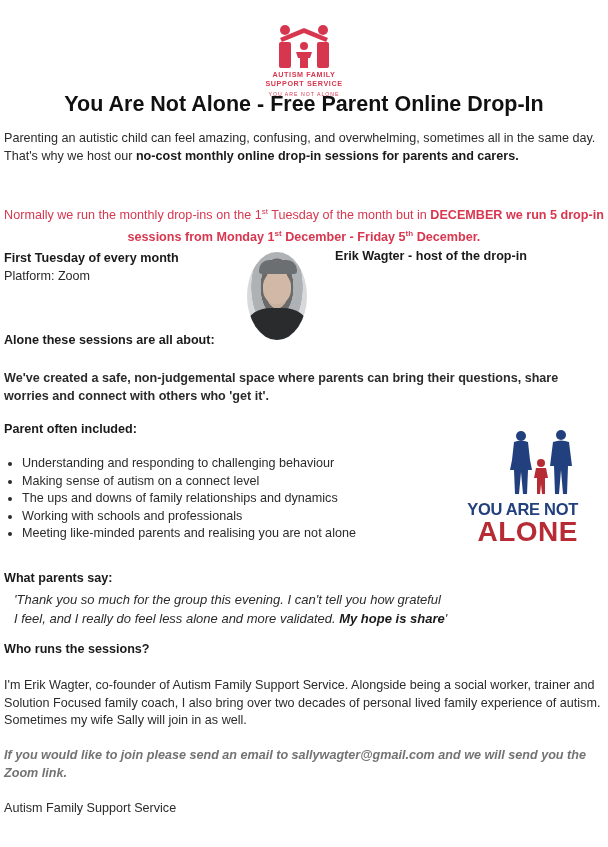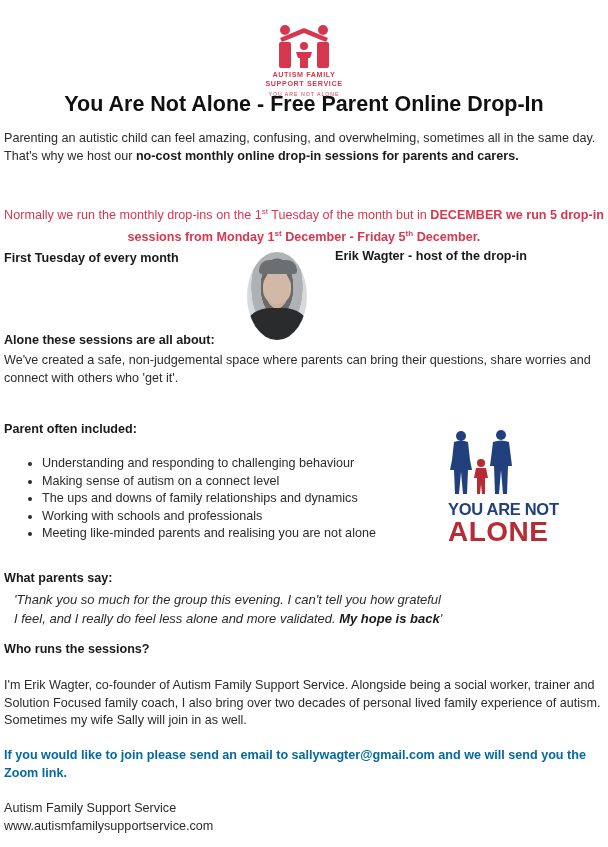--- a/index.html
+++ b/index.html
@@ -25,23 +25,23 @@
   .photo {
     left: 247px; top: 252px; width: 60px; height: 88px; border-radius: 50%;
     background: radial-gradient(ellipse at 50% 40%, #c9b19d 0 28%, #6a6a6a 29% 38%, #aeb2b4 39% 60%, #d7d9db 61%);
     overflow: hidden;
   }
   .photo .cap { position: absolute; left: 12px; top: 8px; width: 38px; height: 14px; background:#6c6f71; border-radius: 10px 10px 3px 3px; }
   .photo .face { position: absolute; left: 16px; top: 20px; width: 28px; height: 32px; background:#d2b8a6; border-radius: 45%; }
   .photo .shirt { position: absolute; left: 0; top: 56px; width: 60px; height: 40px; background:#2a2b2d; border-radius: 40% 40% 0 0; }
   .host { left: 335px; top: 249px; font-weight: bold; color: #1a1a1a; }
   .h { left: 4px; font-weight: bold; color: #1a1a1a; }
-  ul.topics { position: absolute; left: 20px; top: 455px; margin: 0; padding-left: 22px; line-height: 17.5px; }
+  ul.topics { position: absolute; left: 0; top: 455px; margin: 0; padding-left: 22px; line-height: 17.5px; }
   ul.topics li { padding-left: 0; }
-  .yana { left: 448px; top: 430px; width: 130px; text-align: left; }
+  .yana { left: 448px; top: 430px; width: 130px; text-align: right; }
   .yana .t1 { font-weight: bold; color: #23407e; font-size: 16.5px; line-height: 17px; letter-spacing: -0.3px; }
   .yana .t2 { font-weight: bold; color: #b72b34; font-size: 28px; line-height: 28px; letter-spacing: 0.5px; }
   .quote { left: 14px; top: 590px; font-style: italic; line-height: 19px; font-size: 13px; }
   .quote b { font-style: italic; }
 </style>
 </head>
 <body>
 
 <div class="abs logo">
   <svg width="56" height="46" viewBox="0 0 56 46">
@@ -65,31 +65,32 @@
 <div class="abs p" style="top:130px;">
   <span>Parenting an autistic child can feel amazing, confusing, and overwhelming, sometimes all in the same day. That's why we host our </span><b>no-cost monthly online drop-in sessions for parents and carers.</b>
 </div>
 
 <div class="abs p red" style="top:203px;">
   <span>Normally we run the monthly drop-ins on the 1</span><sup style="font-size:8px;">st</sup><span> Tuesday of the month but in </span><b>DECEMBER we run 5 drop-in sessions from Monday 1</b><sup style="font-size:8px;font-weight:bold;">st</sup><b> December - Friday 5</b><sup style="font-size:8px;font-weight:bold;">th</sup><b> December.</b>
 </div>
 
 <div class="abs sched">
   <div style="font-weight:bold;color:#1a1a1a;">First Tuesday of every month</div>
+  <div>Platform: Zoom</div>
 </div>
 
 <div class="abs photo">
   <div class="shirt"></div>
     <div class="face"></div>
     <div class="cap"></div>
 </div>
 <div class="abs host">Erik Wagter - host of the drop-in</div>
 
 <div class="abs h" style="top:333px;">Alone these sessions are all about:</div>
-<div class="abs p" style="top:352px;">We've created a safe, non-judgemental space where parents can bring their questions, share worries and connect with others who 'get it'.</div>
+<div class="abs p" style="top:370px;font-weight:bold;">We've created a safe, non-judgemental space where parents can bring their questions, share worries and connect with others who 'get it'.</div>
 
 <div class="abs h" style="top:422px;">Parent often included:</div>
 <ul class="topics">
   <li>Understanding and responding to challenging behaviour</li>
   <li>Making sense of autism on a connect level</li>
   <li>The ups and downs of family relationships and dynamics</li>
   <li>Working with schools and professionals</li>
   <li>Meeting like-minded parents and realising you are not alone</li>
 </ul>
 
@@ -106,24 +107,23 @@
       <path d="M28 38 L38 38 L40 48 L37 48 L37 64 L34 64 L33 54 L32 64 L29 64 L29 48 L26 48 Z"></path>
     </g>
   </svg>
   <div class="t1">YOU ARE NOT</div>
   <div class="t2">ALONE</div>
 </div>
 
 <div class="abs h" style="top:571px;">What parents say:</div>
 <div class="abs quote">
   <div>'Thank you so much for the group this evening. I can't tell you how grateful</div>
-  <div><span>I feel, and I really do feel less alone and more validated. </span><b>My hope is back</b><span>'</span></div>
+  <div><span>I feel, and I really do feel less alone and more validated. </span><b>My hope is share</b><span>'</span></div>
 </div>
 
 <div class="abs h" style="top:642px;">Who runs the sessions?</div>
 <div class="abs p" style="top:677px;">I'm Erik Wagter, co-founder of Autism Family Support Service. Alongside being a social worker, trainer and Solution Focused family coach, I also bring over two decades of personal lived family experience of autism. Sometimes my wife Sally will join in as well.</div>
 
-<div class="abs p" style="top:747px;font-weight:bold;color:#0369a1;">If you would like to join please send an email to sallywagter@gmail.com and we will send you the Zoom link.</div>
+<div class="abs p" style="top:747px;font-weight:bold;color:#737373;font-style:italic;">If you would like to join please send an email to sallywagter@gmail.com and we will send you the Zoom link.</div>
 
 <div class="abs p" style="top:800px;">
   <div>Autism Family Support Service</div>
-  <div>www.autismfamilysupportservice.com</div>
 </div>
 
 </body></html>

